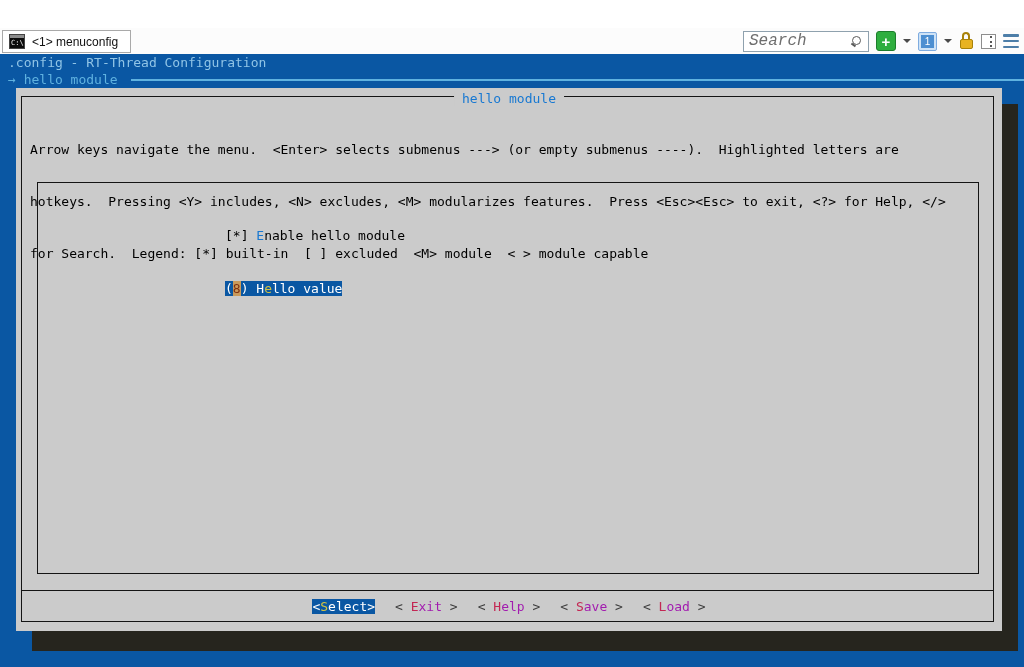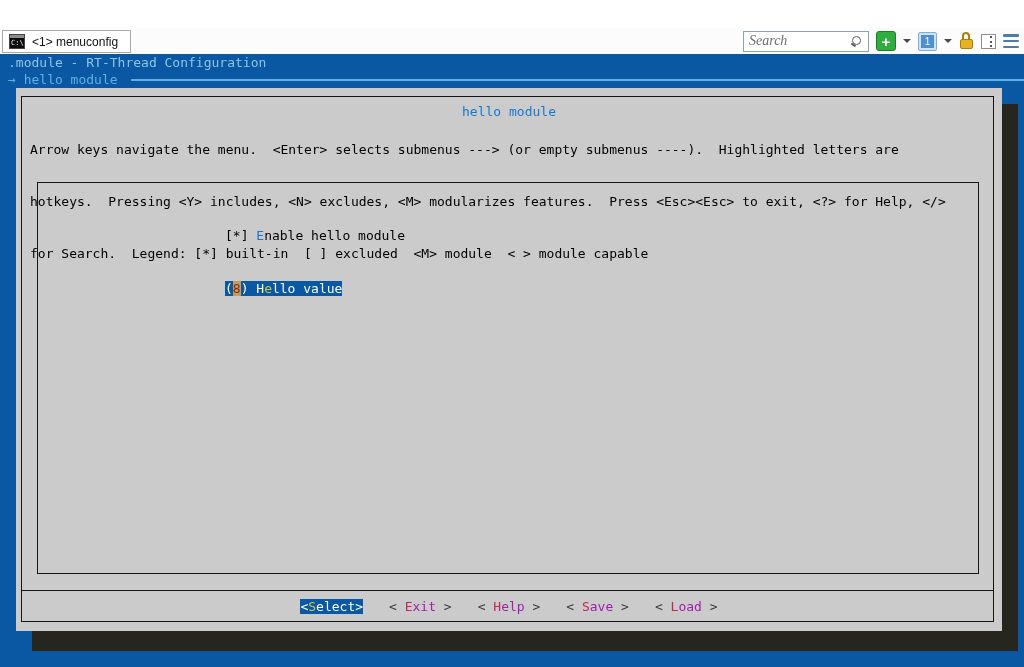--- a/index.html
+++ b/index.html
@@ -32,21 +32,21 @@
   .tab { height:23px; margin-top:1px; background:#fff; border:1px solid #a9a9a9;
          display:inline-flex; align-items:center; gap:7px; padding:0 12px 0 6px; font-size:12px; color:#111; }
   .cmd-icon { width:16px; height:15px; background:#0c0c0c; position:relative; flex:none; border:1px solid #444; }
   .cmd-icon .bar { position:absolute; left:0; top:0; width:100%; height:3px; background:#8d8d8d; }
   .cmd-icon .cmdtxt { position:absolute; left:1px; top:4px; font-family:"DejaVu Sans Mono",monospace;
          font-size:7px; line-height:8px; color:#eee; }
   .tab-right { margin-left:auto; display:flex; align-items:center; gap:7px; padding-right:5px; }
   .searchbox { position:relative; width:126px; height:21px; background:#fff;
                border:1px solid #8fa1ae; display:flex; align-items:center; }
   .searchbox input { width:100px; height:17px; border:none; outline:none; padding-left:5px;
-               font-family:Liberation Serif, serif; font-size:14px; background:transparent; }
+               font-family:Liberation Mono, monospace; font-size:16px; background:transparent; }
   .searchbox input::placeholder { font-style:italic; color:#6e6e6e; }
   .mag { position:absolute; right:5px; top:3px; width:12px; height:13px; }
   .mag::before { content:""; position:absolute; left:1px; top:1px; width:7px; height:7px;
         border:1.6px solid #5a5a5a; border-radius:50%; }
   .mag::after { content:""; position:absolute; left:0px; top:9px; width:5px; height:1.8px;
         background:#5a5a5a; transform:rotate(35deg); }
   .mini-btn { display:flex; align-items:center; justify-content:center; flex:none; }
   .plus-btn { width:20px; height:20px; background:#2fae3f; border:1px solid #1d7d2c; border-radius:3px; }
   .plus-btn .plus { color:#fff; font-size:15px; font-weight:bold; line-height:15px; }
   .caret { width:0; height:0; border-left:4px solid transparent; border-right:4px solid transparent;
@@ -73,34 +73,34 @@
   .crumb-row { position:absolute; left:8px; top:18px; right:0; display:flex; align-items:center;
                color:var(--bright_line,#5fb2e0); white-space:pre; }
   .crumb-rule { flex:1; height:2px; background:var(--bright_line,#5fb2e0); margin-left:6px; }
 
   .dlg-shadow { position:absolute; left:32px; top:50px; width:986px; height:547px;
                 background:var(--shadow,#26251e); }
   .dialog { position:absolute; left:16px; top:34px; width:986px; height:543px;
             background:var(--dialog_bg,#cbcbcb); color:#000; }
   .dlg-border { position:absolute; left:5px; top:8px; right:8px; bottom:9px;
                 border:1px solid #141414; }
-  .dlg-title { position:absolute; top:16px; left:50%; transform:translateX(-50%);
+  .dlg-title { position:absolute; top:3px; left:50%; transform:translateX(-50%);
                background:var(--dialog_bg,#cbcbcb); padding:0 8px; color:var(--accent_blue,#1778d2);
                line-height:15px; z-index:2; white-space:pre; }
   .help { position:absolute; left:14px; top:18px; line-height:17.4px; white-space:pre; }
   .menu-box { position:absolute; left:21px; top:94px; width:942px; height:392px;
               border:1px solid #141414; }
   .menu-items { position:absolute; left:187px; top:9px; line-height:17.5px; white-space:pre; }
   .hot-blue { color:var(--accent_blue,#1778d2); }
   .sel { background:var(--selected_bg,#0a57a3); color:#fff; }
   .hot-yellow { color:var(--hotkey_yellow,#d2c342); }
   .cursor-cell { background:var(--cursor_bg,#c99a5b); color:var(--cursor_fg,#7e2f10); }
   .dlg-sep { position:absolute; left:5px; right:8px; top:502px; border-top:1px solid #141414; }
   .btn-row { position:absolute; left:0; right:0; top:508px; height:20px;
-             display:flex; justify-content:center; align-items:center; gap:26px; white-space:pre; }
+             display:flex; justify-content:center; align-items:center; gap:20px; white-space:pre; }
   .tui-btn { display:inline-block; }
   .btn-bracket { color:#3c3c3c; }
   .btn-rest { color:#a21caf; }
   .hot-red { color:var(--hotkey_red,#c32753); }
   .tui-btn.sel .btn-bracket, .tui-btn.sel .btn-rest { color:#fff; }
 </style>
 </head>
 <body>
 
 <div class="screen">
@@ -134,21 +134,21 @@
       <div class="split-icon"></div>
       <div class="burger">
         <span></span>
         <span></span>
         <span></span>
       </div>
     </div>
   </div>
 
   <div class="terminal">
-    <div class="cfg-line">.module - RT-Thread Configuration</div>
+    <div class="cfg-line">.config - RT-Thread Configuration</div>
     <div class="crumb-row">
       <span>→ hello module </span>
       <div class="crumb-rule"></div>
     </div>
 
     <div class="dlg-shadow"></div>
 
     <div class="dialog">
       <div class="dlg-border"></div>
       <div class="dlg-title">hello module</div>

